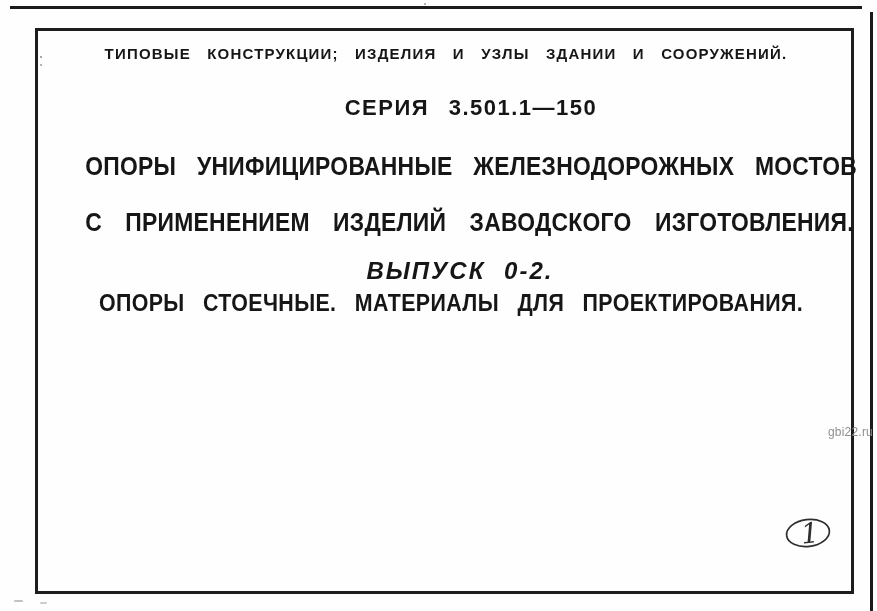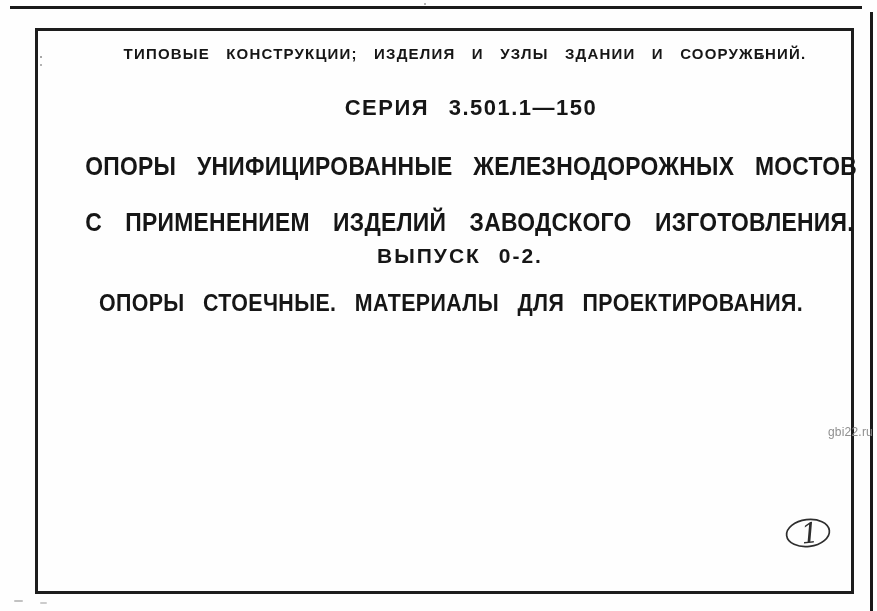--- a/index.html
+++ b/index.html
@@ -61,21 +61,20 @@
     font-weight: 700;
     line-height: 1;
     white-space: nowrap;
   }
   .l1 {
     top: 46px;
     font-size: 15px;
     letter-spacing: 1.2px;
     word-spacing: 11px;
     transform: scaleX(1.0);
-    margin-left: 19px;
   }
   .l2 {
     top: 97px;
     font-size: 22px;
     letter-spacing: 1.5px;
     word-spacing: 12px;
     transform: translateX(25px);
   }
   .l3 {
     top: 153px;
@@ -87,25 +86,26 @@
   }
   .l4 {
     top: 209px;
     font-size: 26px;
     letter-spacing: 0.3px;
     word-spacing: 19px;
     transform: scaleX(0.88);
     transform-origin: 50% 50%;
   }
   .l5 {
-    top: 245px;
-    font-size: 21px;
+    top: 259px;
+    font-size: 24px;
     letter-spacing: 2px;
     word-spacing: 10px;
     transform: translateX(14px);
+    font-style: italic;
   }
   .l6 {
     top: 292px;
     font-size: 23px;
     letter-spacing: 0.4px;
     word-spacing: 13px;
     transform: translateX(5px) scaleX(0.93);
     transform-origin: 50% 50%;
   }
   .watermark {

